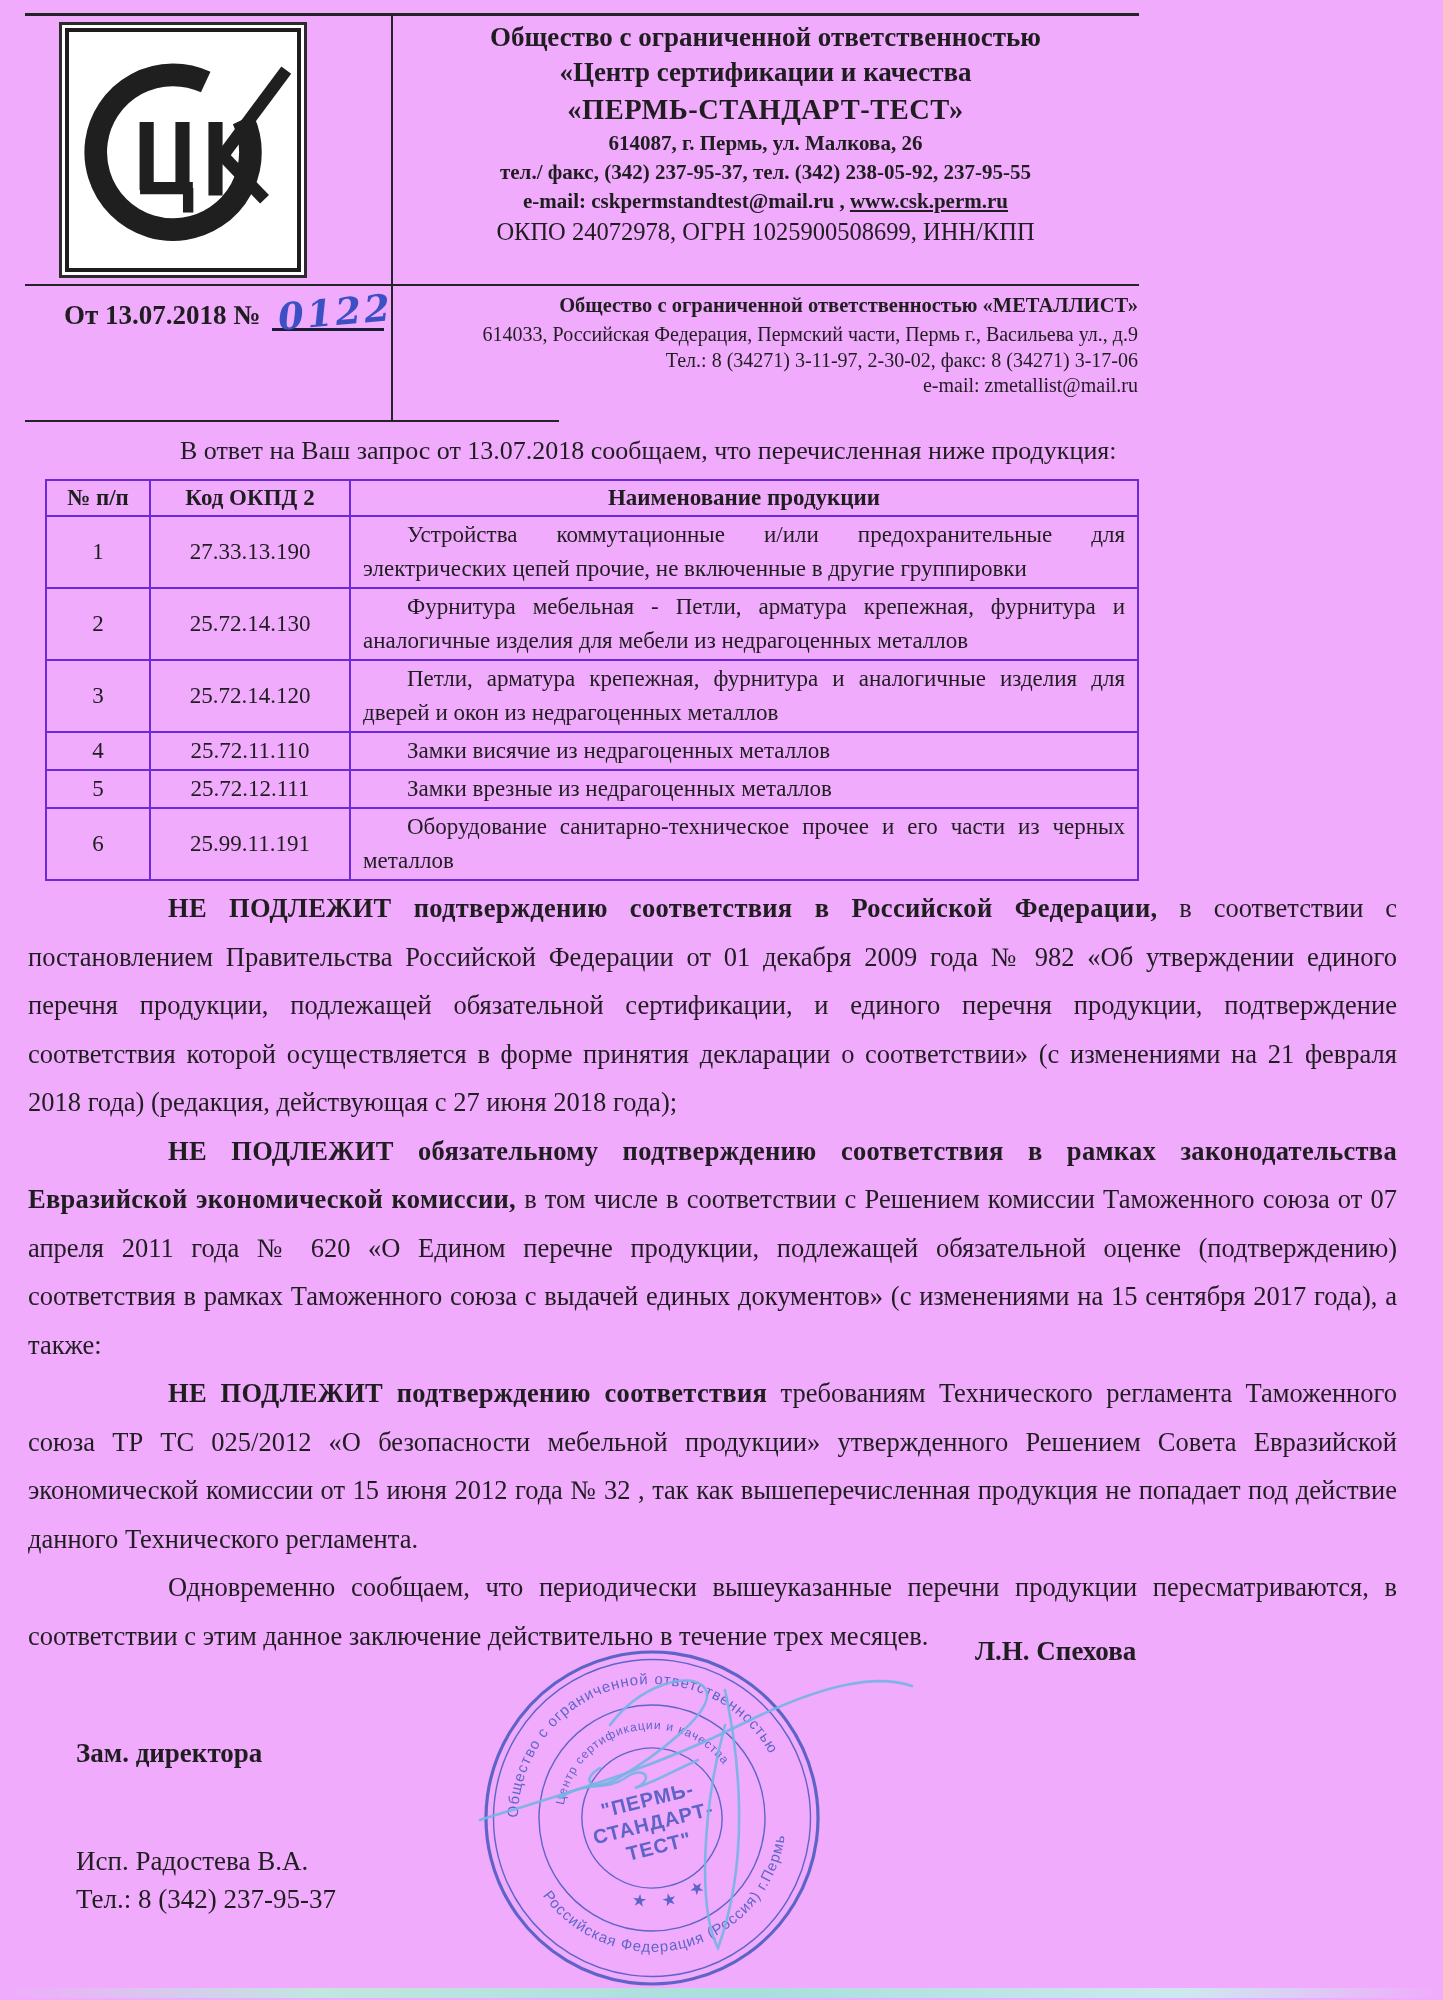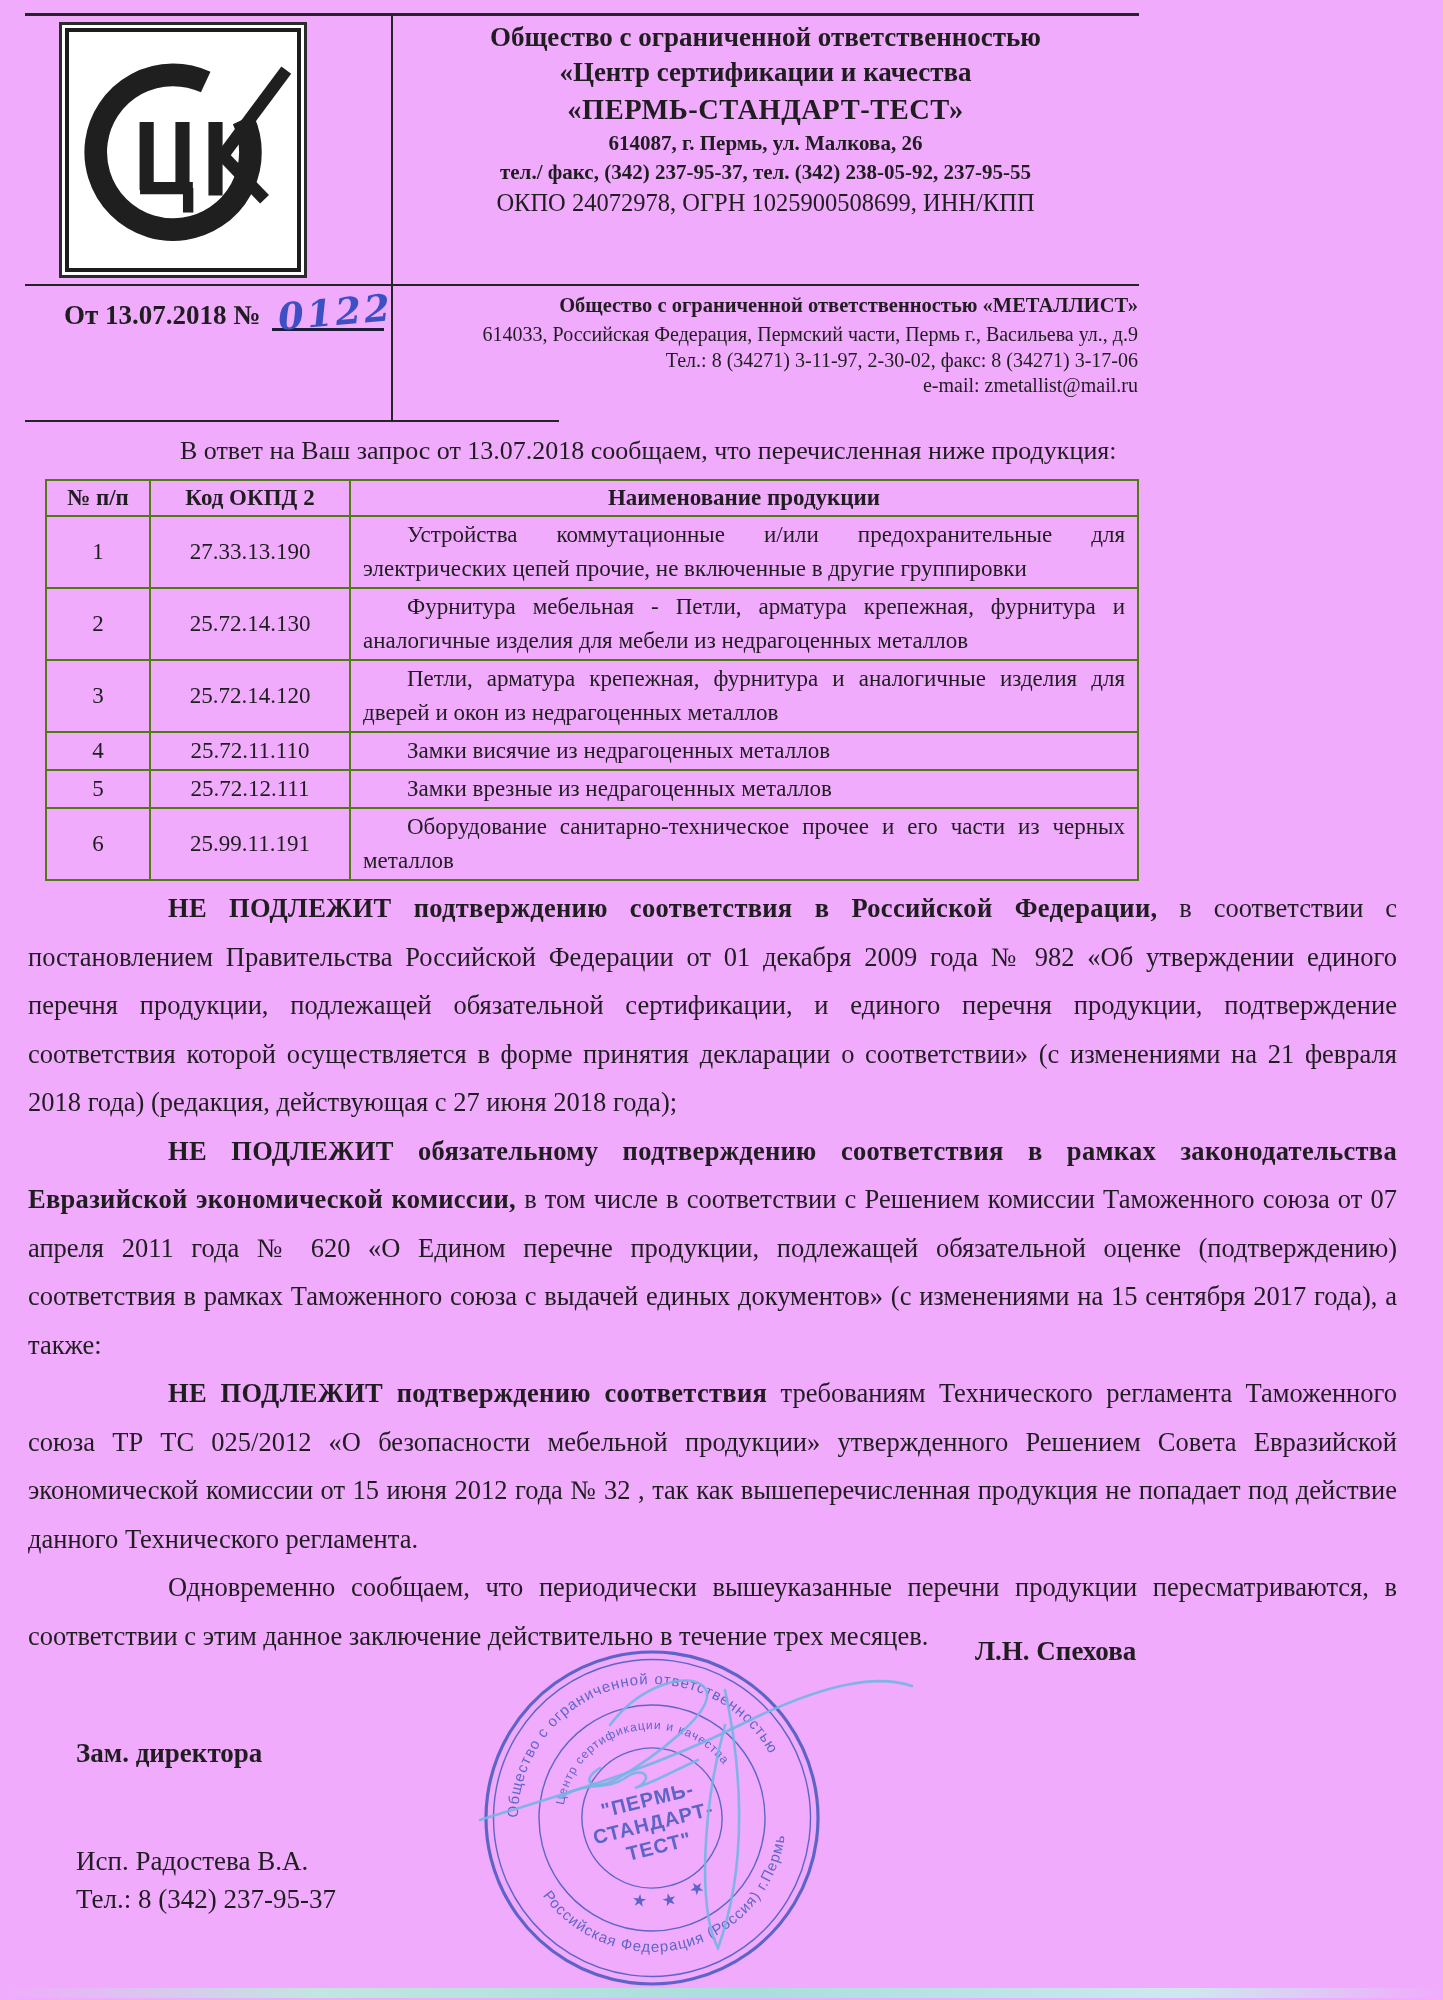--- a/index.html
+++ b/index.html
@@ -33,21 +33,21 @@
 
   .recipient{position:absolute;left:398px;top:292px;width:740px;text-align:right;}
   .r1{font-size:20.5px;font-weight:bold;line-height:27px;margin-bottom:3px;}
   .r2{font-size:20px;line-height:25.5px;}
 
   .intro{position:absolute;left:28px;top:436px;width:1108px;font-size:26px;
          text-indent:152px;}
 
   .doc-table{position:absolute;left:45px;top:479px;width:1094px;border-collapse:collapse;
              font-size:23px;}
-  .doc-table th,.doc-table td{border:2px solid #4d7c0f;padding:1px 6px;}
+  .doc-table th,.doc-table td{border:2px solid #6d28d9;padding:1px 6px;}
   .doc-table th{font-weight:bold;text-align:center;padding:4px 4px;}
   .doc-table td.tc{text-align:center;vertical-align:middle;}
   .doc-table td p{margin:0;text-indent:44px;text-align:justify;line-height:34px;
                   padding:0 6px;}
 
   .bodytext{position:absolute;left:28px;top:884px;width:1369px;}
   .bodytext p{margin:0;font-size:26.5px;line-height:48.5px;text-align:justify;
               text-indent:140px;}
   .bodytext b{letter-spacing:.3px;}
 
@@ -93,20 +93,24 @@
       </svg>
     </div>
   </div>
 
   <div class="company">
     <div class="c1">Общество  с ограниченной ответственностью</div>
     <div class="c1">«Центр сертификации и качества</div>
     <div class="c2">«ПЕРМЬ-СТАНДАРТ-ТЕСТ»</div>
     <div class="c3">614087,   г. Пермь,   ул. Малкова, 26</div>
     <div class="c3">тел./ факс, (342) 237-95-37, тел. (342) 238-05-92,  237-95-55</div>
+    <div class="c3">
+      <span>e-mail: cskpermstandtest@mail.ru ,</span>
+      <span class="www">www.csk.perm.ru</span>
+    </div>
     <div class="c4">ОКПО 24072978, ОГРН 1025900508699,  ИНН/КПП</div>
   </div>
 
   <div class="refline">
     <span>От 13.07.2018  №</span><span class="ref-underline"><span class="ref-number">0122</span></span>
   </div>
 
   <div class="recipient">
     <div class="r1">Общество с ограниченной ответственностью «МЕТАЛЛИСТ»</div>
     <div class="r2">614033, Российская Федерация, Пермский части, Пермь г., Васильева ул., д.9</div>

